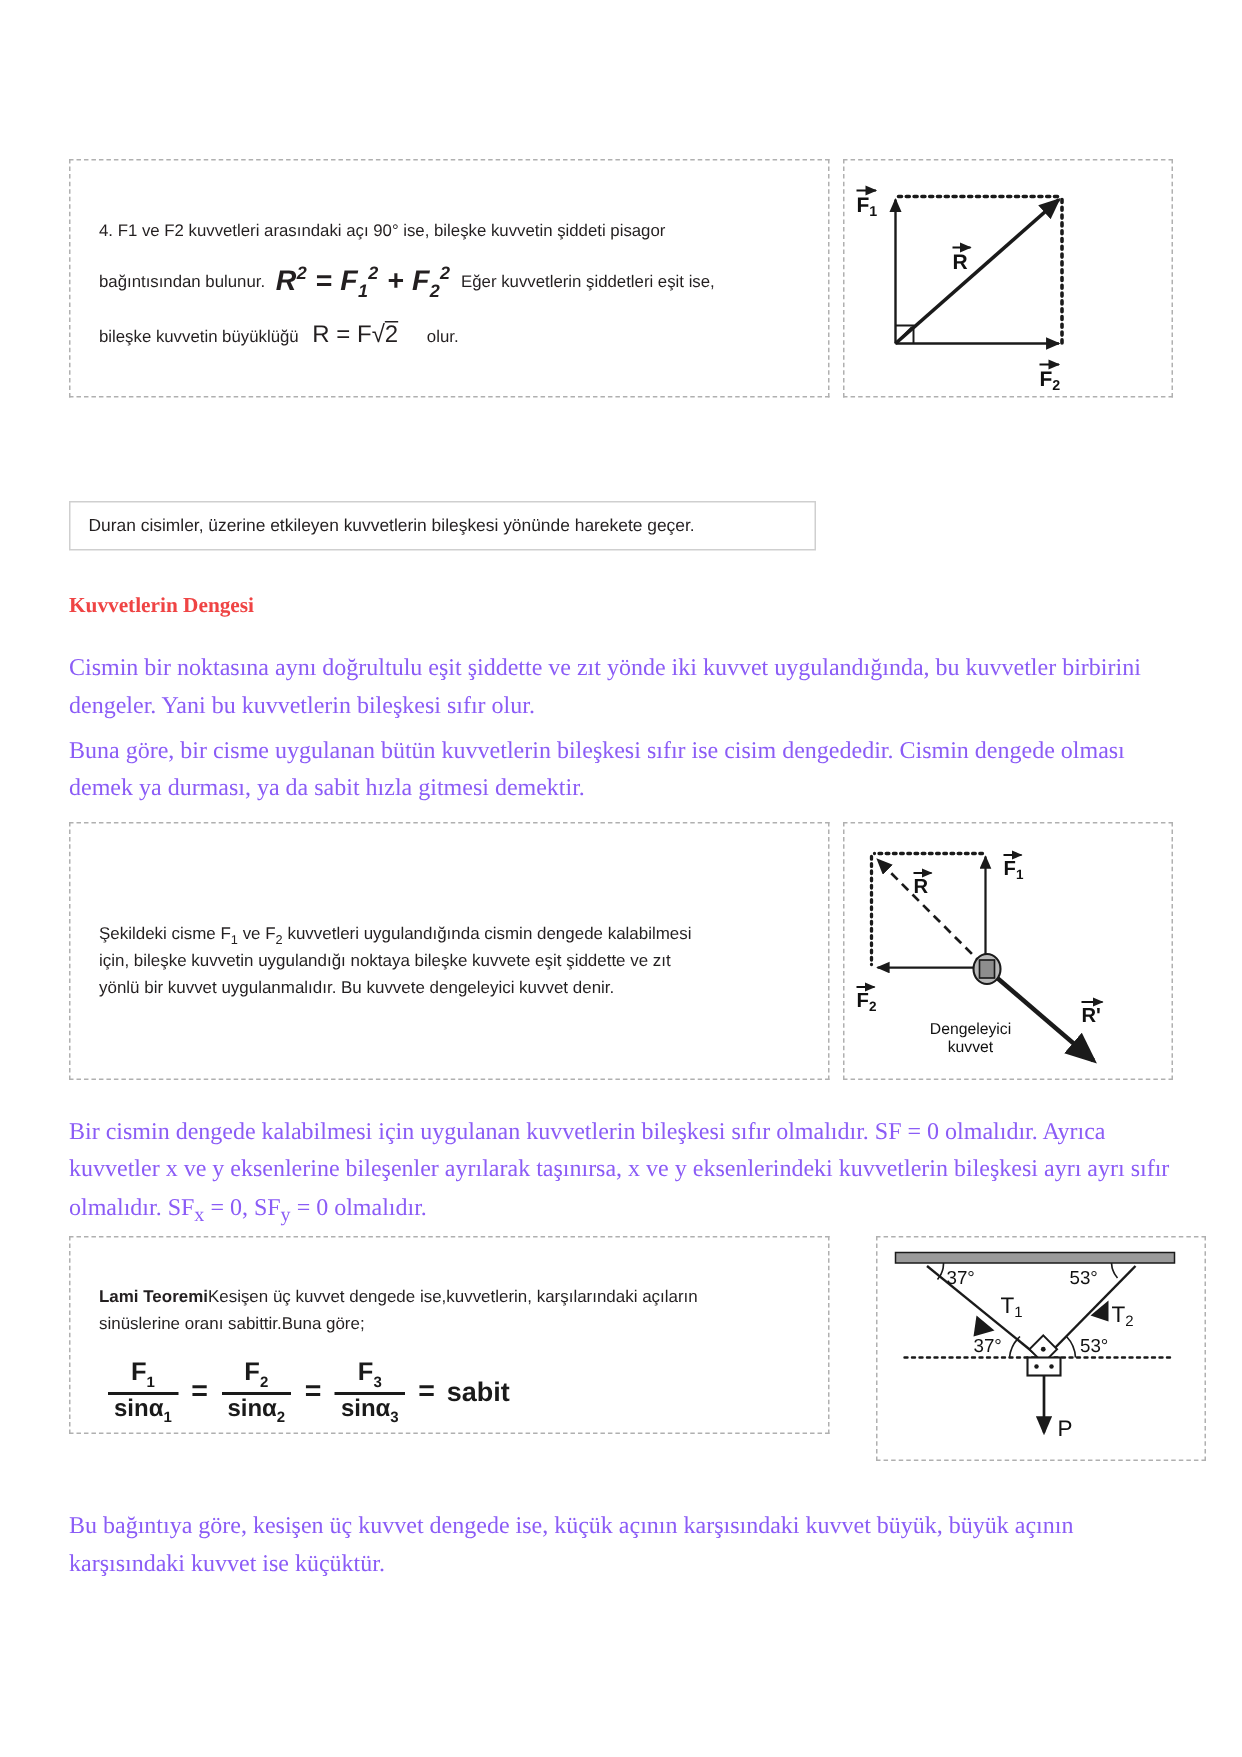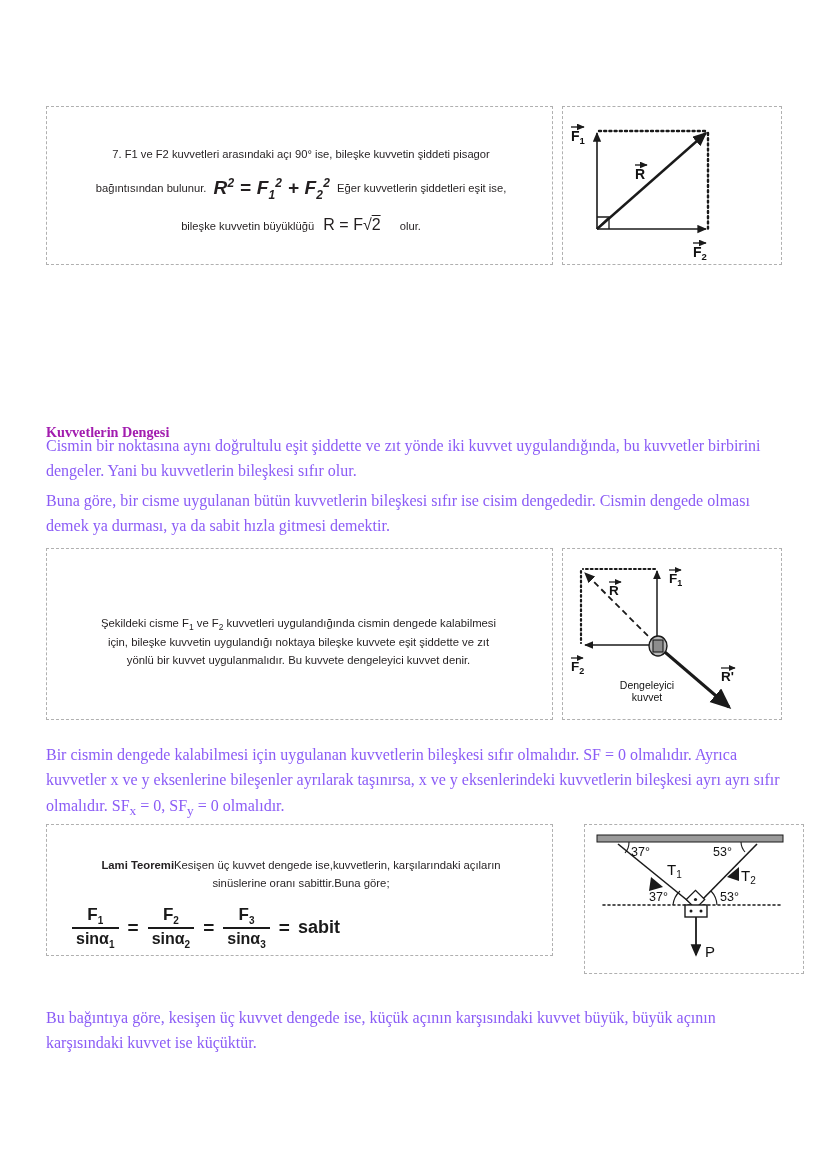--- a/index.html
+++ b/index.html
@@ -21,21 +21,20 @@
     width: 828px;
     height: 1171px;
   }
 
   
   .dash-box {
     position: absolute;
     border: 1px dashed #b0b0b0;
     box-sizing: border-box;
     background: #fff;
-    text-align: center;
   }
   .solid-box {
     position: absolute;
     border: 1px solid #cfcfcf;
     box-sizing: border-box;
     background: #fff;
   }
 
   
   .sans {
@@ -58,22 +57,21 @@
     font-size: 16px;
     line-height: 1.58;
     color: #8b5cf6;
     text-align: left;
   }
   .heading {
     position: absolute;
     font-family: "Liberation Serif", serif;
     font-weight: bold;
     font-size: 14.2px;
-    color: #a21caf;
-    margin-top: 28px;
+    color: #ef4444;
   }
 
   
   .mathbig {
     font-family: "Liberation Sans", sans-serif;
     font-size: 19px;
     font-weight: bold;
     letter-spacing: .2px;
     vertical-align: -2px;
     font-style: italic;
@@ -126,21 +124,21 @@
 
   svg { display: block; }
 </style>
 </head>
 <body>
 
 <div class="page">
 
   <div class="dash-box" style="left:46px; top:106px; width:507px; height:159px;">
     <div class="sans" style="position:absolute; left:19px; top:38px; width:470px;">
-      <span>7. F1 ve F2 kuvvetleri arasındaki açı 90° ise, bileşke kuvvetin şiddeti pisagor</span><br>
+      <span>4. F1 ve F2 kuvvetleri arasındaki açı 90° ise, bileşke kuvvetin şiddeti pisagor</span><br>
       <span style="display:inline-block; margin-top:6px;">
         <span>bağıntısından bulunur.</span>
         <span class="mathbig" style="margin:0 4px;">R<span class="sup">2</span> = F<span class="sub">1</span><span class="sup">2</span> + F<span class="sub">2</span><span class="sup">2</span></span>
         <span>Eğer kuvvetlerin şiddetleri eşit ise,</span>
       </span><br>
       <span style="display:inline-block; margin-top:6px;">
         <span>bileşke kuvvetin büyüklüğü</span>
         <span class="mathmed" style="margin:0 6px;">R = F√<span style="text-decoration:overline;">2</span></span>
         <span style="margin-left:10px;">olur.</span>
       </span>
@@ -175,20 +173,23 @@
       </g>
 
       <g stroke="#111" stroke-width="1.3" fill="none">
         <line x1="8" y1="20" x2="21" y2="20" marker-end="url(#ah)"></line>
         <line x1="130" y1="136" x2="143" y2="136" marker-end="url(#ah)"></line>
         <line x1="72" y1="58" x2="84" y2="58" marker-end="url(#ah)"></line>
       </g>
     </svg>
   </div>
 
+  <div class="solid-box" style="left:46px; top:334px; width:498px; height:33px;">
+    <div class="sans" style="position:absolute; left:12px; top:8px; font-size:11.6px; line-height:1.3;">Duran cisimler, üzerine etkileyen kuvvetlerin bileşkesi yönünde harekete geçer.</div>
+  </div>
 
   <div class="heading" style="left:46px; top:396px;">Kuvvetlerin Dengesi</div>
 
   <div class="prose" style="left:46px; top:433px; width:740px;">Cismin bir noktasına aynı doğrultulu eşit şiddette ve zıt yönde iki kuvvet uygulandığında, bu kuvvetler birbirini dengeler. Yani bu kuvvetlerin bileşkesi sıfır olur.</div>
 
   <div class="prose" style="left:46px; top:488px; width:740px;">Buna göre, bir cisme uygulanan bütün kuvvetlerin bileşkesi sıfır ise cisim dengededir. Cismin dengede olması demek ya durması, ya da sabit hızla gitmesi demektir.</div>
 
   <div class="dash-box" style="left:46px; top:548px; width:507px; height:172px;">
     <div class="sans-note" style="position:absolute; left:19px; top:66px; width:465px;">
       <span>Şekildeki cisme F</span><sub class="small">1</sub><span> ve F</span><sub class="small">2</sub><span> kuvvetleri uygulandığında cismin dengede kalabilmesi</span><br>

